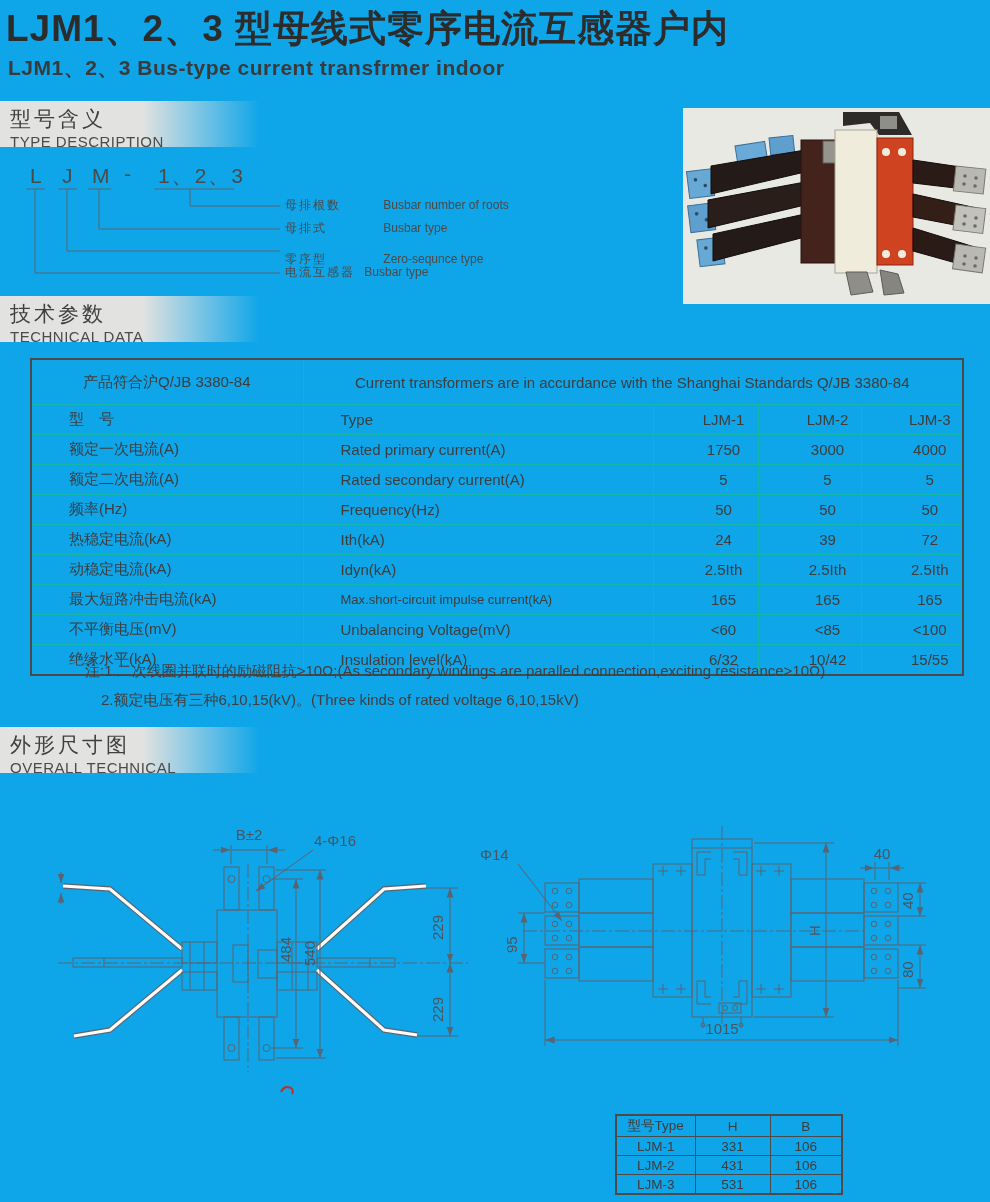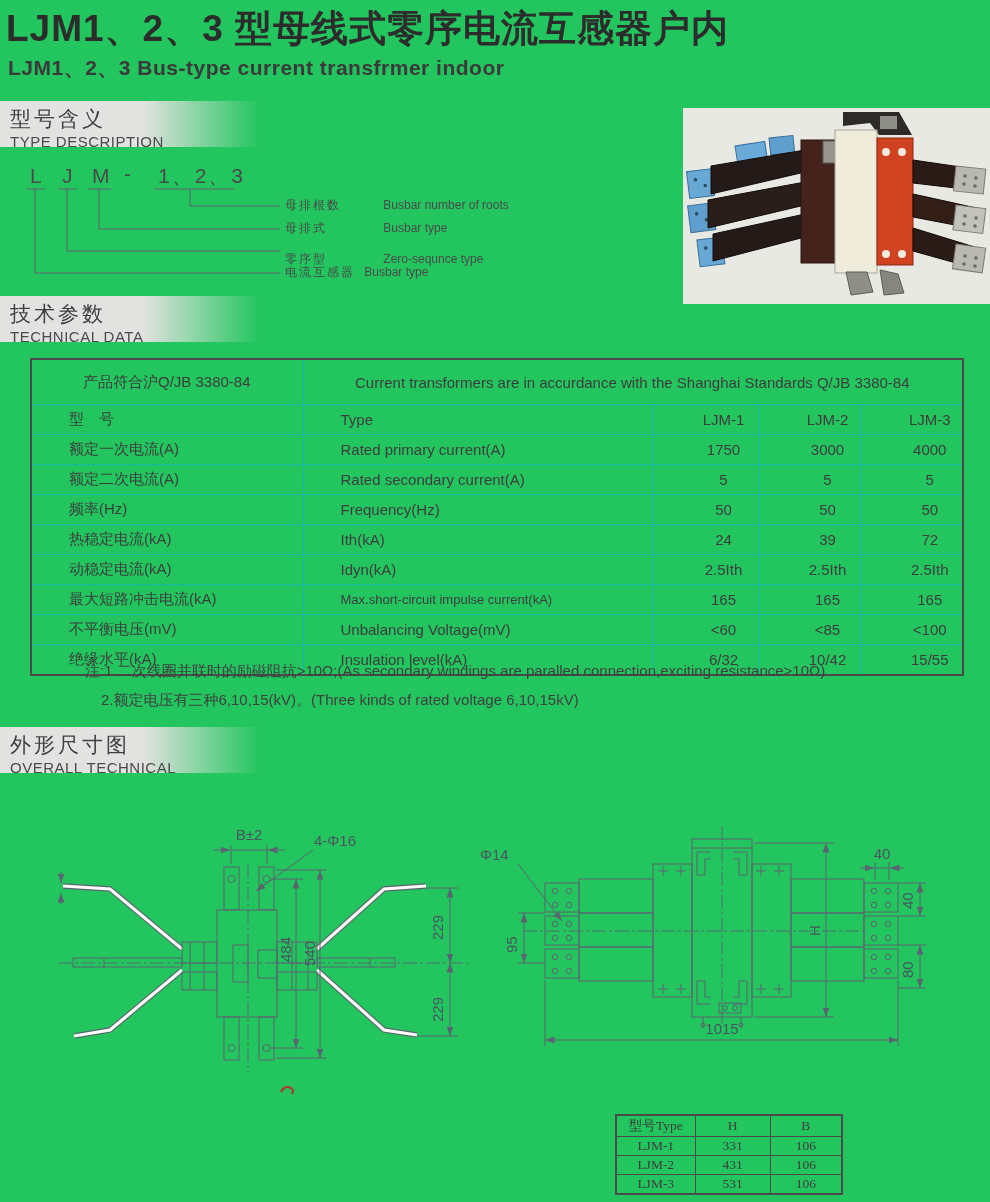--- a/index.html
+++ b/index.html
@@ -1,18 +1,18 @@
 <!DOCTYPE html>
 <html><head>
 <meta charset="utf-8">
 <style>
   html,body{margin:0;padding:0;background:#ffffff;}
   .page{
     position:relative;width:990px;height:1202px;overflow:hidden;
-    background:#22c55e;color:#383838;
+    background:#0ea5e9;color:#383838;
     font-family:"Liberation Sans", sans-serif;
   }
   .abs{position:absolute;}
   
   .title{left:6px;top:4px;font-size:37px;font-weight:bold;color:#2c2c2c;letter-spacing:1px;white-space:nowrap;}
   .subtitle{left:8px;top:54px;font-size:21px;font-weight:bold;color:#3a3a3a;letter-spacing:0.5px;}
   
   .sec{width:260px;height:46px;padding:4px 0 0 10px;box-sizing:border-box;
        background:linear-gradient(to right,#e2e2e0 0%,#e2e2e0 55%,rgba(226,226,224,0) 100%);}
   .sec .zh{display:block;font-size:21px;font-weight:normal;color:#3f3f3f;letter-spacing:3px;}
@@ -28,21 +28,21 @@
   table.tech{border:2px solid #4a4a4a;}
   td.zh{padding-left:58px;}
   td.en{padding-left:10px;font-size:14.5px;}
   td.v{text-align:center;}
   tr.hdr td{height:42px;text-align:center;font-size:15px;padding-left:0;}
   tr.r td{height:27px;padding-left:37px;}
   
   .note{font-size:15px;color:#3f3f3f;white-space:nowrap;}
   
   table.dim{border-collapse:collapse;table-layout:fixed;width:226px;border:2px solid #4a4a4a;}
-  table.dim td{border:1px solid #4a4a4a;height:16px;text-align:center;font-size:13.5px;color:#3d3d3d;font-family:Liberation Serif, serif;}
+  table.dim td{border:1px solid #4a4a4a;height:16px;text-align:center;font-size:13.5px;color:#3d3d3d;}
   
   svg text.d{font-family:"Liberation Sans",sans-serif;font-size:15px;fill:#4a5560;}
   svg .ln{stroke:#5a6470;stroke-width:1;fill:none;}
   svg .thick{stroke:#5a6470;stroke-width:5.5;fill:none;}
   svg .hollow{stroke:#fbfbf8;stroke-width:3.2;fill:none;}
   svg .cl{stroke:#5a6470;stroke-width:0.9;fill:none;stroke-dasharray:14 3 3 3;}
 </style>
 </head>
 <body>
 

